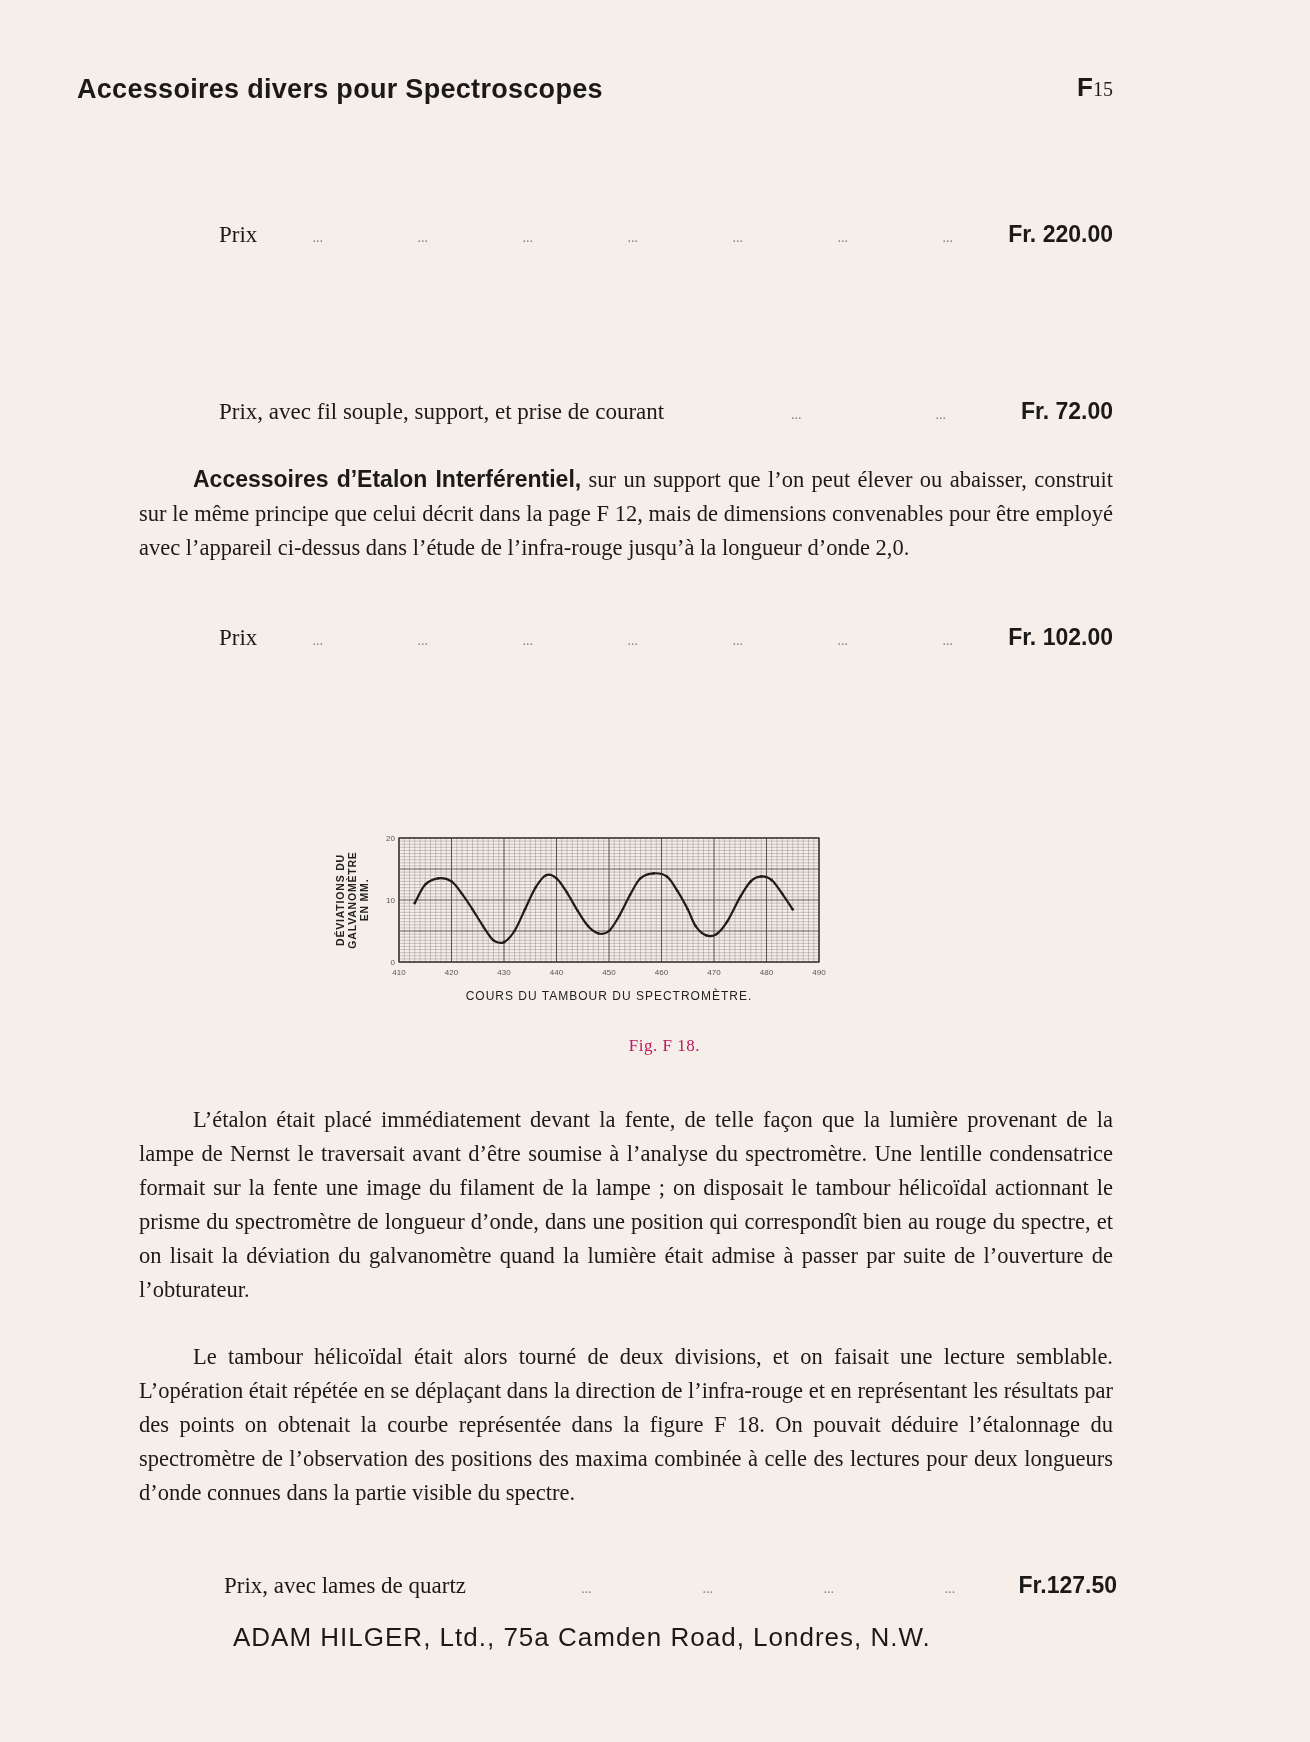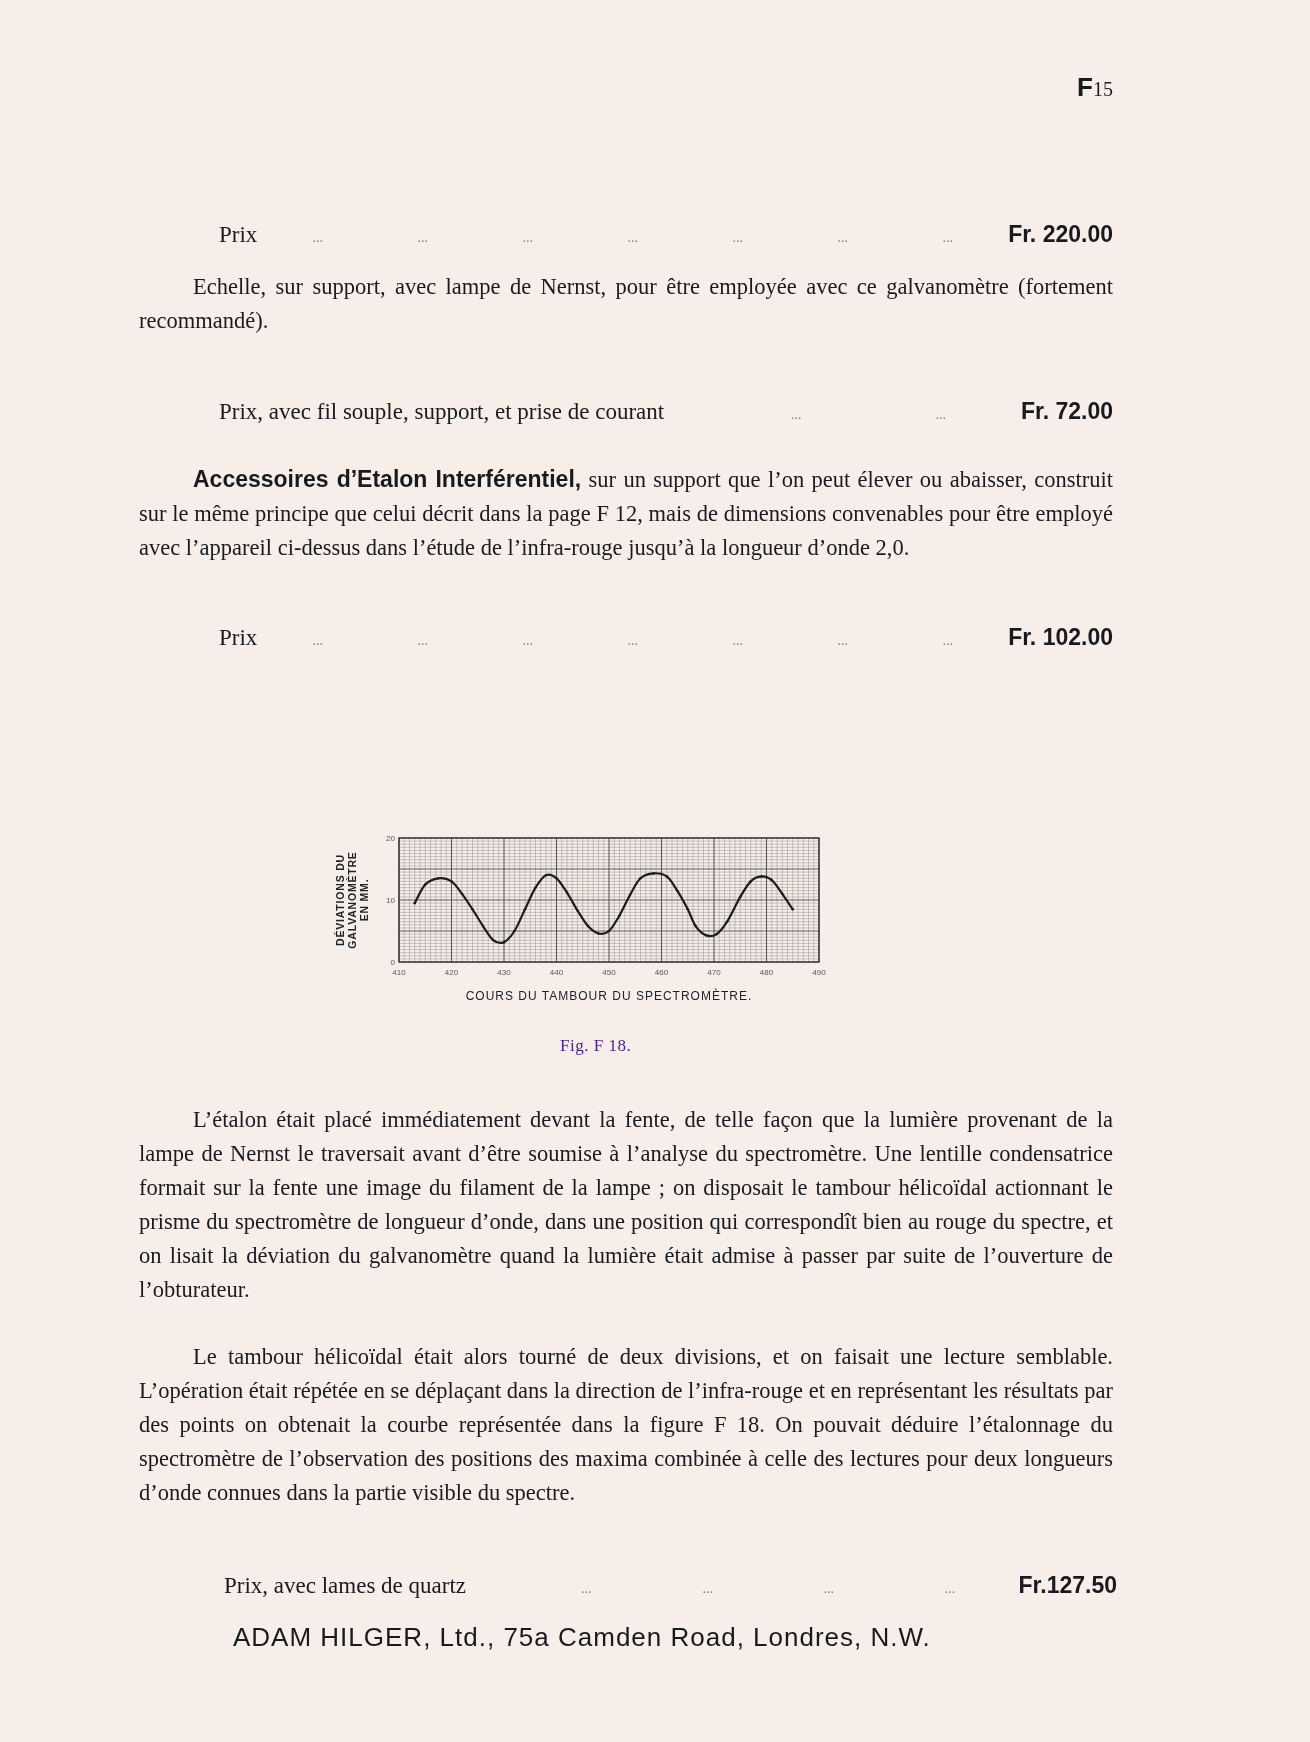--- a/index.html
+++ b/index.html
@@ -48,57 +48,57 @@
     color: #8a837e; font-size: 14px; padding: 0 8px;
   }
   .price-row .amount {
     font-family: "Liberation Sans", "DejaVu Sans", sans-serif;
     font-weight: bold; font-size: 23px; white-space: nowrap;
   }
 
   .figure { position: absolute; left: 330px; top: 820px; width: 600px; height: 200px; }
   .figure svg { position: absolute; left: 0; top: 0; }
   .fig-caption {
-    position: absolute; left: 560px; top: 1036px; width: 140px; text-align: left;
-    font-size: 17px; letter-spacing: 0.5px; color: #4c1d95;
+    position: absolute; left: 560px; top: 1036px; width: 140px; text-align: right;
+    font-size: 17px; letter-spacing: 0.5px; color: #be185d;
   }
 
   .footer-address {
     position: absolute; left: 233px; top: 1622px;
     font-family: "Liberation Sans", "DejaVu Sans", sans-serif;
     font-size: 26px; letter-spacing: 1px;
   }
 </style>
 </head>
 <body>
 
 <div class="page">
 
   <div class="running-head">
+    <div class="running-title">Accessoires divers pour Spectroscopes</div>
     <div class="page-ref">
       <span class="sect">F</span><span class="num">15</span>
     </div>
   </div>
 
 
   <div class="price-row" style="left:219px; top:214px; width:894px;">
     <span class="label">Prix</span>
     <span class="leader">
       <span>...</span>
         <span>...</span>
         <span>...</span>
         <span>...</span>
         <span>...</span>
         <span>...</span>
         <span>...</span>
     </span>
     <span class="amount">Fr. 220.00</span>
   </div>
 
-  <div class="para indent" style="top:270px;">Echelle, sur support, avec lampe de Nernst, pour être employée avec ce galvanomètre (fortement recommandé).</div>
 
   <div class="price-row" style="left:219px; top:391px; width:894px;">
     <span class="label">Prix, avec fil souple, support, et prise de courant</span>
     <span class="leader" style="padding-left:60px;">
       <span>...</span>
         <span>...</span>
     </span>
     <span class="amount">Fr. 72.00</span>
   </div>
 

